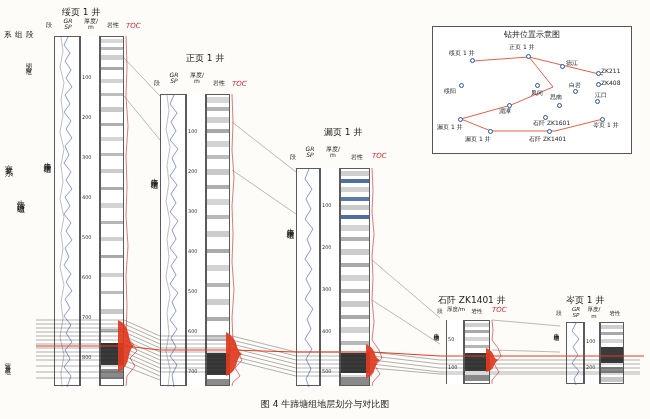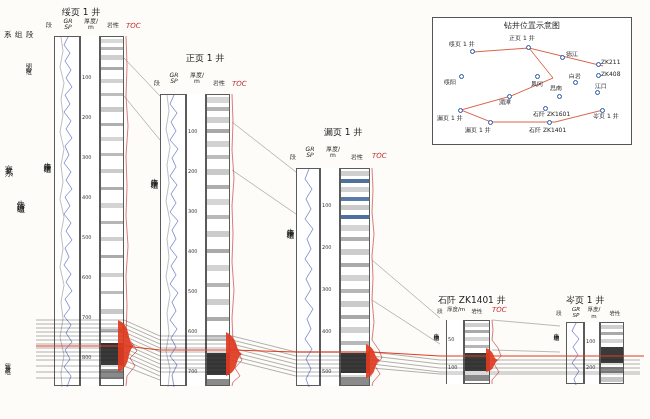--- a/index.html
+++ b/index.html
@@ -435,21 +435,21 @@
     </g>
 
     <g fill="#e03a20" opacity="0.92">
       <path d="M118 320 C132 326 126 340 134 346 C126 352 132 366 118 372 Z"></path>
       <path d="M226 332 C240 340 234 348 242 354 C234 360 240 370 226 376 Z"></path>
       <path d="M366 344 C378 350 372 356 380 360 C372 366 378 374 366 378 Z"></path>
       <path d="M486 348 C496 352 492 358 498 360 C492 364 496 370 486 372 Z"></path>
     </g>
   </svg>
 
-  <div class="inset" style="left:432px;top:17px;width:198px;height:126px;">
+  <div class="inset" style="left:432px;top:26px;width:198px;height:126px;">
     <div class="inset-title">钻井位置示意图</div>
 
     <svg class="abs" style="left:0;top:0;" width="196" height="124">
       <polyline fill="none" stroke="#d23b1e" stroke-width="0.8" points="40,34 96,30 120,60 78,78 28,92 58,104 122,104 170,92"></polyline>
       <polyline fill="none" stroke="#d23b1e" stroke-width="0.8" points="96,30 170,48"></polyline>
     </svg>
 
     <div class="node" style="left:37px;top:31px;"></div>
     <div class="node" style="left:93px;top:27px;"></div>
     <div class="node" style="left:127px;top:37px;"></div>
@@ -478,14 +478,15 @@
     <div class="nodelbl" style="left:117px;top:66px;">思南</div>
     <div class="nodelbl" style="left:66px;top:80px;">湄潭</div>
     <div class="nodelbl" style="left:4px;top:96px;">漏页 1 井</div>
     <div class="nodelbl" style="left:100px;top:92px;">石阡 ZK1601</div>
     <div class="nodelbl" style="left:160px;top:94px;">岑页 1 井</div>
     <div class="nodelbl" style="left:32px;top:108px;">漏页 1 井</div>
     <div class="nodelbl" style="left:96px;top:108px;">石阡 ZK1401</div>
     <div class="nodelbl" style="left:162px;top:64px;">江口</div>
   </div>
 
+  <div class="caption">图 4   牛蹄塘组地层划分与对比图</div>
 
 </div>
 
 </body></html>

